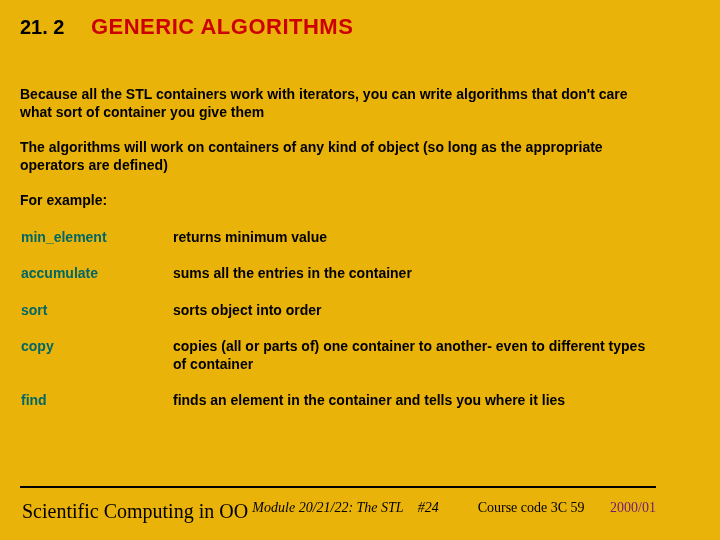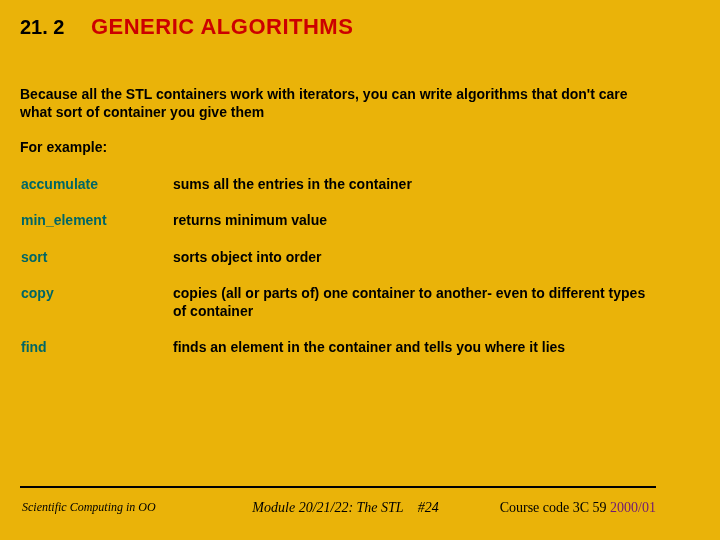--- a/index.html
+++ b/index.html
@@ -93,68 +93,69 @@
     position: absolute;
     left: 0;
     right: 0;
     bottom: 18px;
     height: 22px;
     font-size: 13px;
   }
   .footer-left {
     position: absolute;
     left: 22px;
-    font-style: italic;
     font-family: "Times New Roman", serif;
-    font-size: 12px;
+    font-size: 20px;
   }
   .footer-center {
     position: absolute;
     left: 11px;
     right: 0;
     text-align: center;
     font-style: italic;
     font-family: "Times New Roman", serif;
     font-size: 14px;
   }
   .footer-right {
     position: absolute;
     right: 24px;
     font-family: "Times New Roman", serif;
     font-size: 14px;
   }
   .footer-right .course {
+    margin-right: 22px;
   }
   .footer-right .year {
     color: #701a75;
   }
 </style>
 </head>
 <body>
 
 <div class="slide">
 
   <div class="header">
     <span class="section-number">21. 2</span>
     <span class="title">GENERIC ALGORITHMS</span>
   </div>
 
   <div class="body">
     <div class="para">Because all the STL containers work with iterators, you can write algorithms that don't care what sort of container you give them</div>
+    <div class="para">The algorithms will work on containers of any kind of object (so long as the appropriate operators are defined)</div>
     <div class="example-label">For example:</div>
 
     <table class="func-table">
       <tbody>
         <tr>
+          <td class="func-name">min_element</td>
+          <td class="func-desc">returns minimum value</td>
+        </tr>
+        <tr>
           <td class="func-name">accumulate</td>
           <td class="func-desc">sums all the entries in the container</td>
-        </tr>
-        <tr>
-          <td class="func-name">min_element</td>
-          <td class="func-desc">returns minimum value</td>
         </tr>
         <tr>
           <td class="func-name">sort</td>
           <td class="func-desc">sorts object into order</td>
         </tr>
         <tr>
           <td class="func-name">copy</td>
           <td class="func-desc">copies (all or parts of) one container to another- even to different types of container</td>
         </tr>
         <tr>

